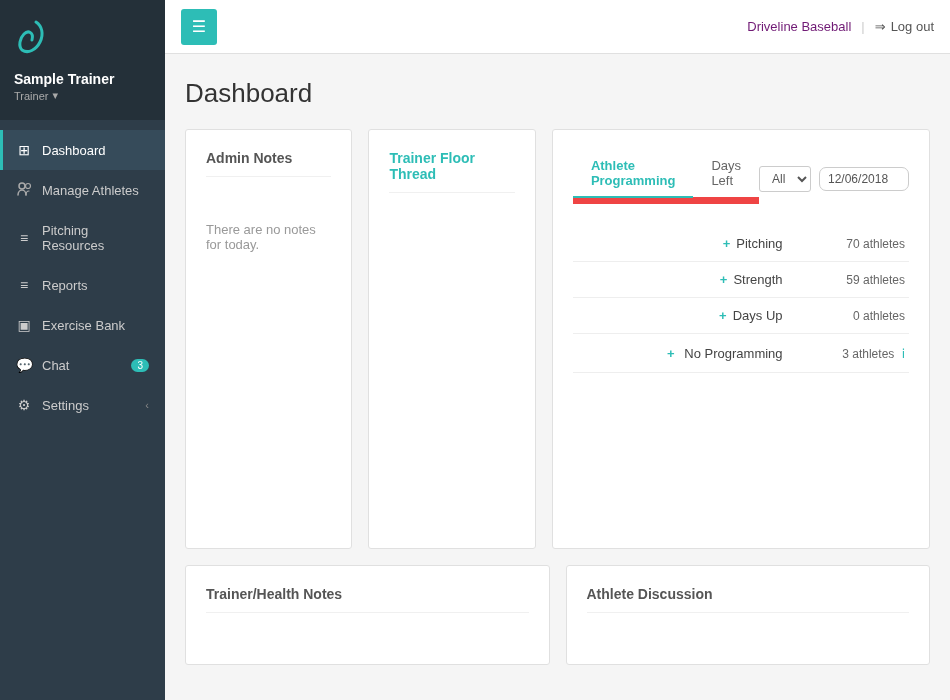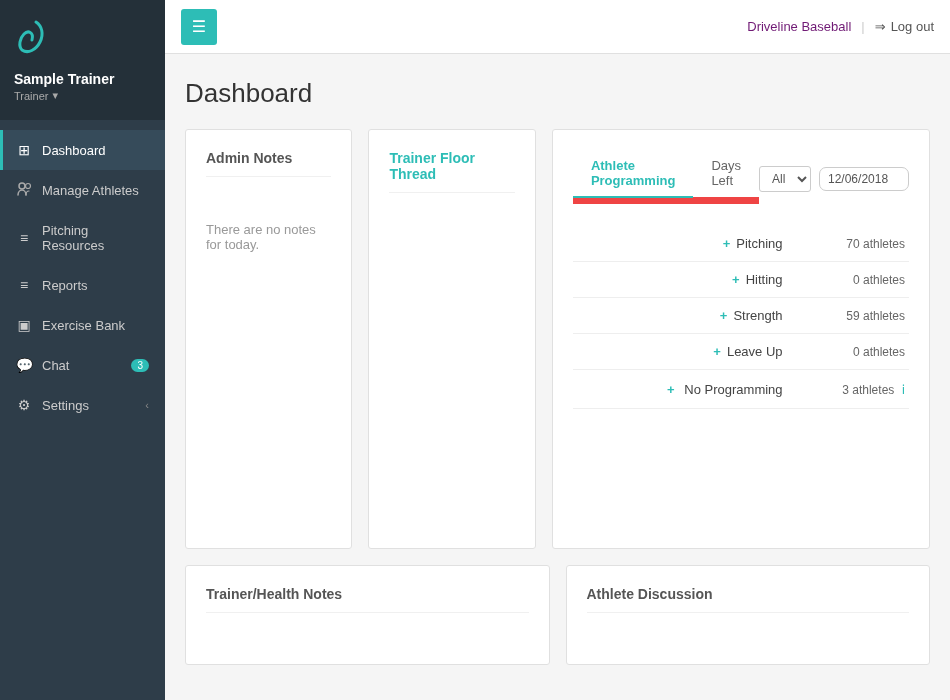--- a/index.html
+++ b/index.html
@@ -401,29 +401,25 @@
           </div>
         </div>
 
         <table class="prog-table">
           <tbody>
             <tr>
               <td><span class="prog-plus">+</span><span class="prog-name">Pitching</span></td>
               <td>70 athletes</td>
             </tr>
             <tr>
-              <td><span class="prog-plus">+</span><span class="prog-name">Hitting</span></td>
-              <td>0 athletes</td>
-            </tr>
-            <tr>
               <td><span class="prog-plus">+</span><span class="prog-name">Strength</span></td>
               <td>59 athletes</td>
             </tr>
             <tr>
-              <td><span class="prog-plus">+</span><span class="prog-name">Leave Up</span></td>
+              <td><span class="prog-plus">+</span><span class="prog-name">Days Up</span></td>
               <td>0 athletes</td>
             </tr>
             <tr>
               <td>
                 <span class="prog-plus">+</span>
                 <span class="prog-name">No Programming</span>
               </td>
               <td>
                 <span>3 athletes</span>
                 <span class="info-icon">ℹ</span>

